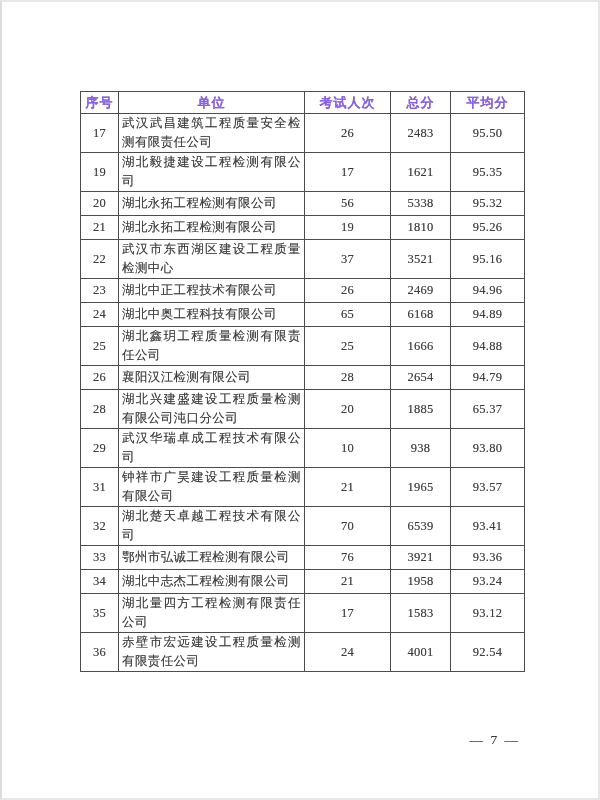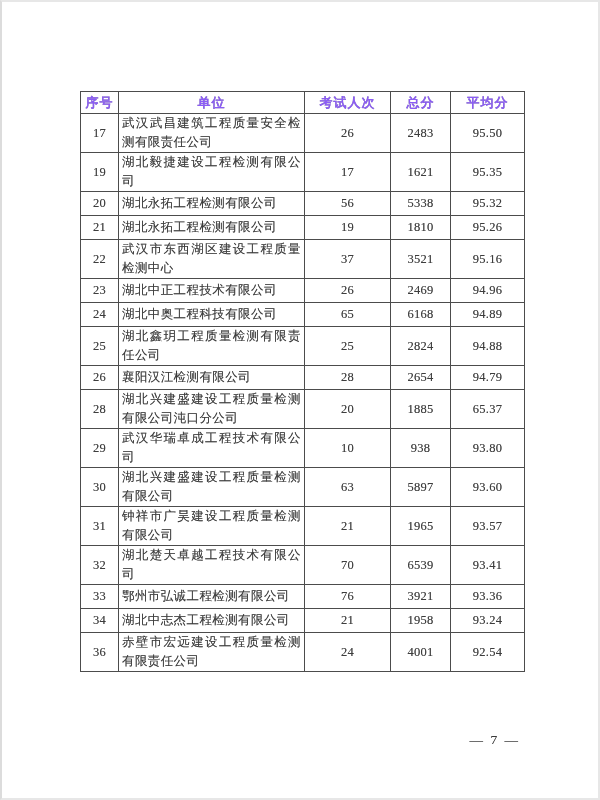--- a/index.html
+++ b/index.html
@@ -153,21 +153,21 @@
     <td class="c-unit">湖北中奥工程科技有限公司</td>
     <td class="c-num">65</td>
     <td class="c-num">6168</td>
     <td class="c-num">94.89</td>
   </tr>
 
   <tr>
     <td class="c-no">25</td>
     <td class="c-unit">湖北鑫玥工程质量检测有限责任公司</td>
     <td class="c-num">25</td>
-    <td class="c-num">2824</td>
+    <td class="c-num">1666</td>
     <td class="c-num">94.88</td>
   </tr>
 
   <tr>
     <td class="c-no">26</td>
     <td class="c-unit">襄阳汉江检测有限公司</td>
     <td class="c-num">28</td>
     <td class="c-num">2654</td>
     <td class="c-num">94.79</td>
   </tr>
@@ -182,27 +182,20 @@
   </tr>
 
   <tr>
     <td class="c-no">29</td>
     <td class="c-unit">武汉华瑞卓成工程技术有限公司</td>
     <td class="c-num">10</td>
     <td class="c-num">938</td>
     <td class="c-num">93.80</td>
   </tr>
 
-  <tr>
-    <td class="c-no">30</td>
-    <td class="c-unit">湖北兴建盛建设工程质量检测有限公司</td>
-    <td class="c-num">63</td>
-    <td class="c-num">5897</td>
-    <td class="c-num">93.60</td>
-  </tr>
 
   <tr>
     <td class="c-no">31</td>
     <td class="c-unit">钟祥市广昊建设工程质量检测有限公司</td>
     <td class="c-num">21</td>
     <td class="c-num">1965</td>
     <td class="c-num">93.57</td>
   </tr>
 
   <tr>
@@ -222,20 +215,27 @@
   </tr>
 
   <tr>
     <td class="c-no">34</td>
     <td class="c-unit">湖北中志杰工程检测有限公司</td>
     <td class="c-num">21</td>
     <td class="c-num">1958</td>
     <td class="c-num">93.24</td>
   </tr>
 
+  <tr>
+    <td class="c-no">35</td>
+    <td class="c-unit">湖北量四方工程检测有限责任公司</td>
+    <td class="c-num">17</td>
+    <td class="c-num">1583</td>
+    <td class="c-num">93.12</td>
+  </tr>
 
   <tr>
     <td class="c-no">36</td>
     <td class="c-unit">赤壁市宏远建设工程质量检测有限责任公司</td>
     <td class="c-num">24</td>
     <td class="c-num">4001</td>
     <td class="c-num">92.54</td>
   </tr>
 </tbody>
   </table>

